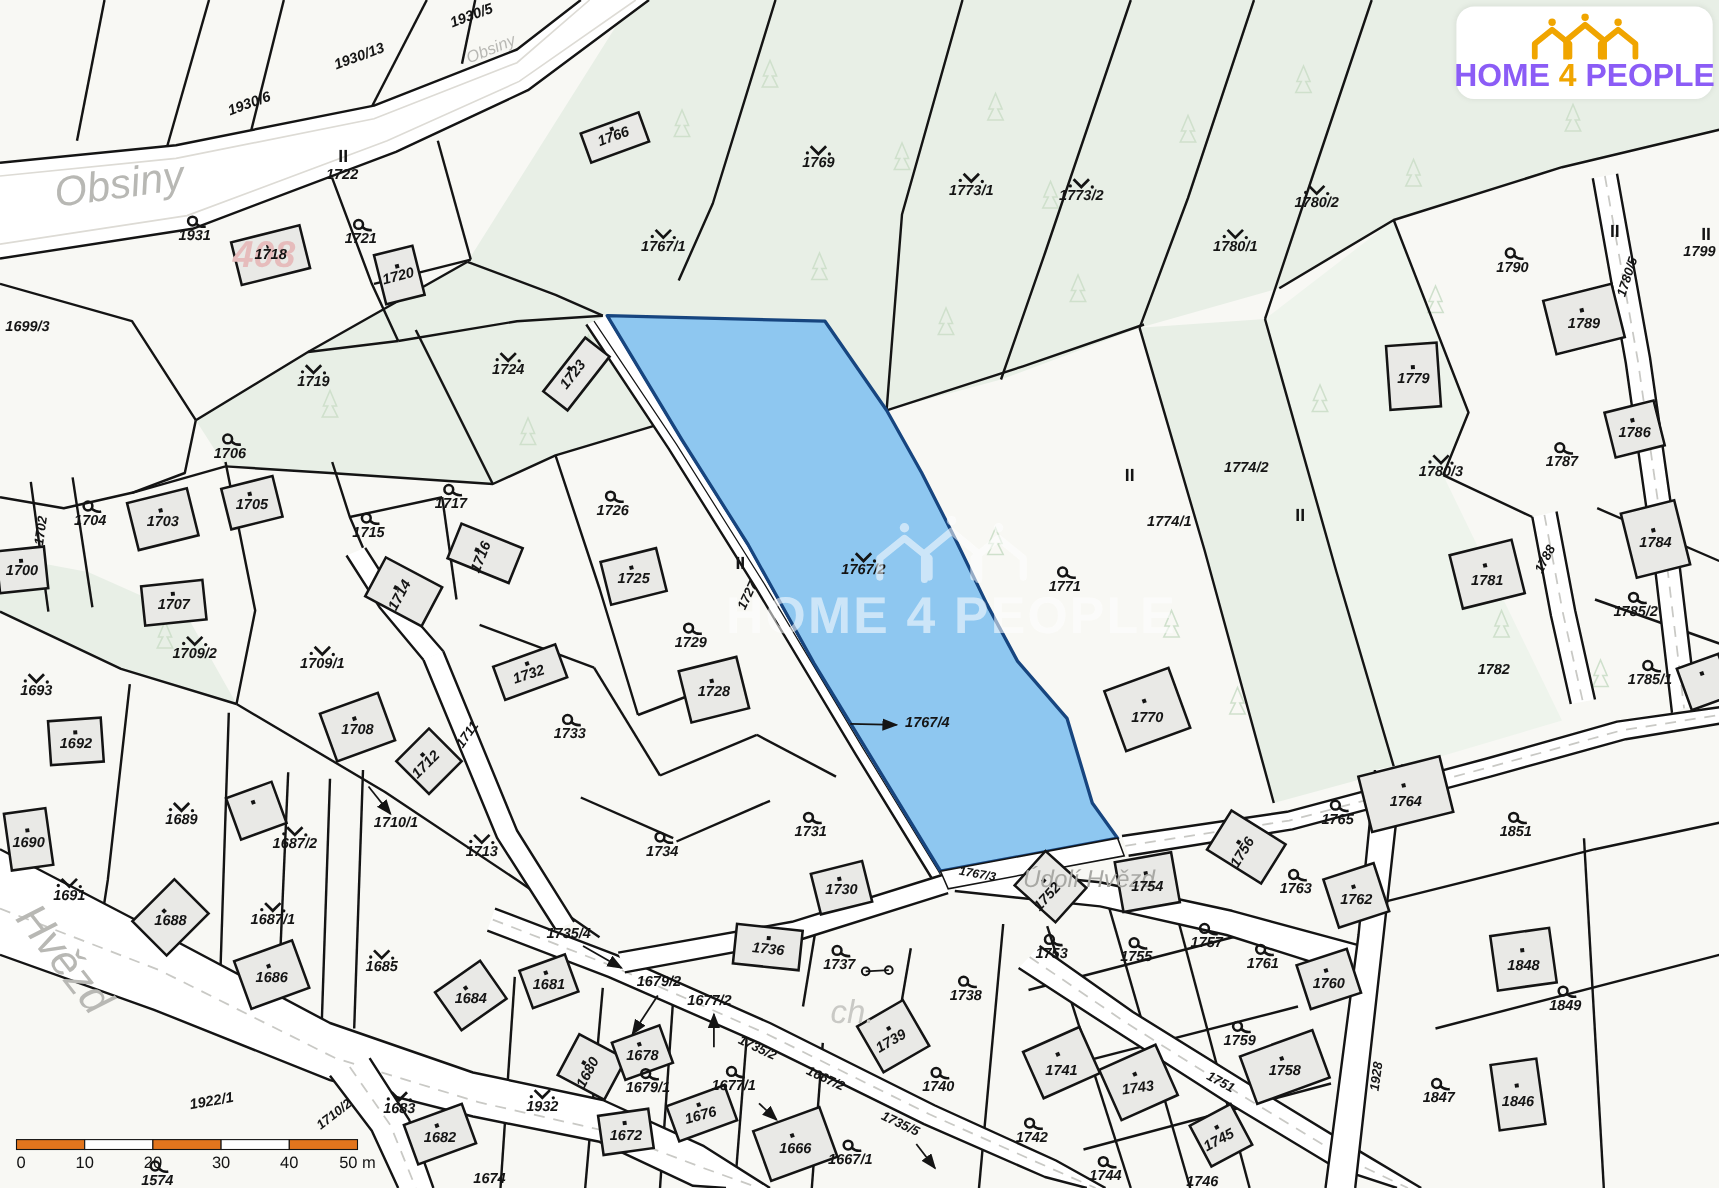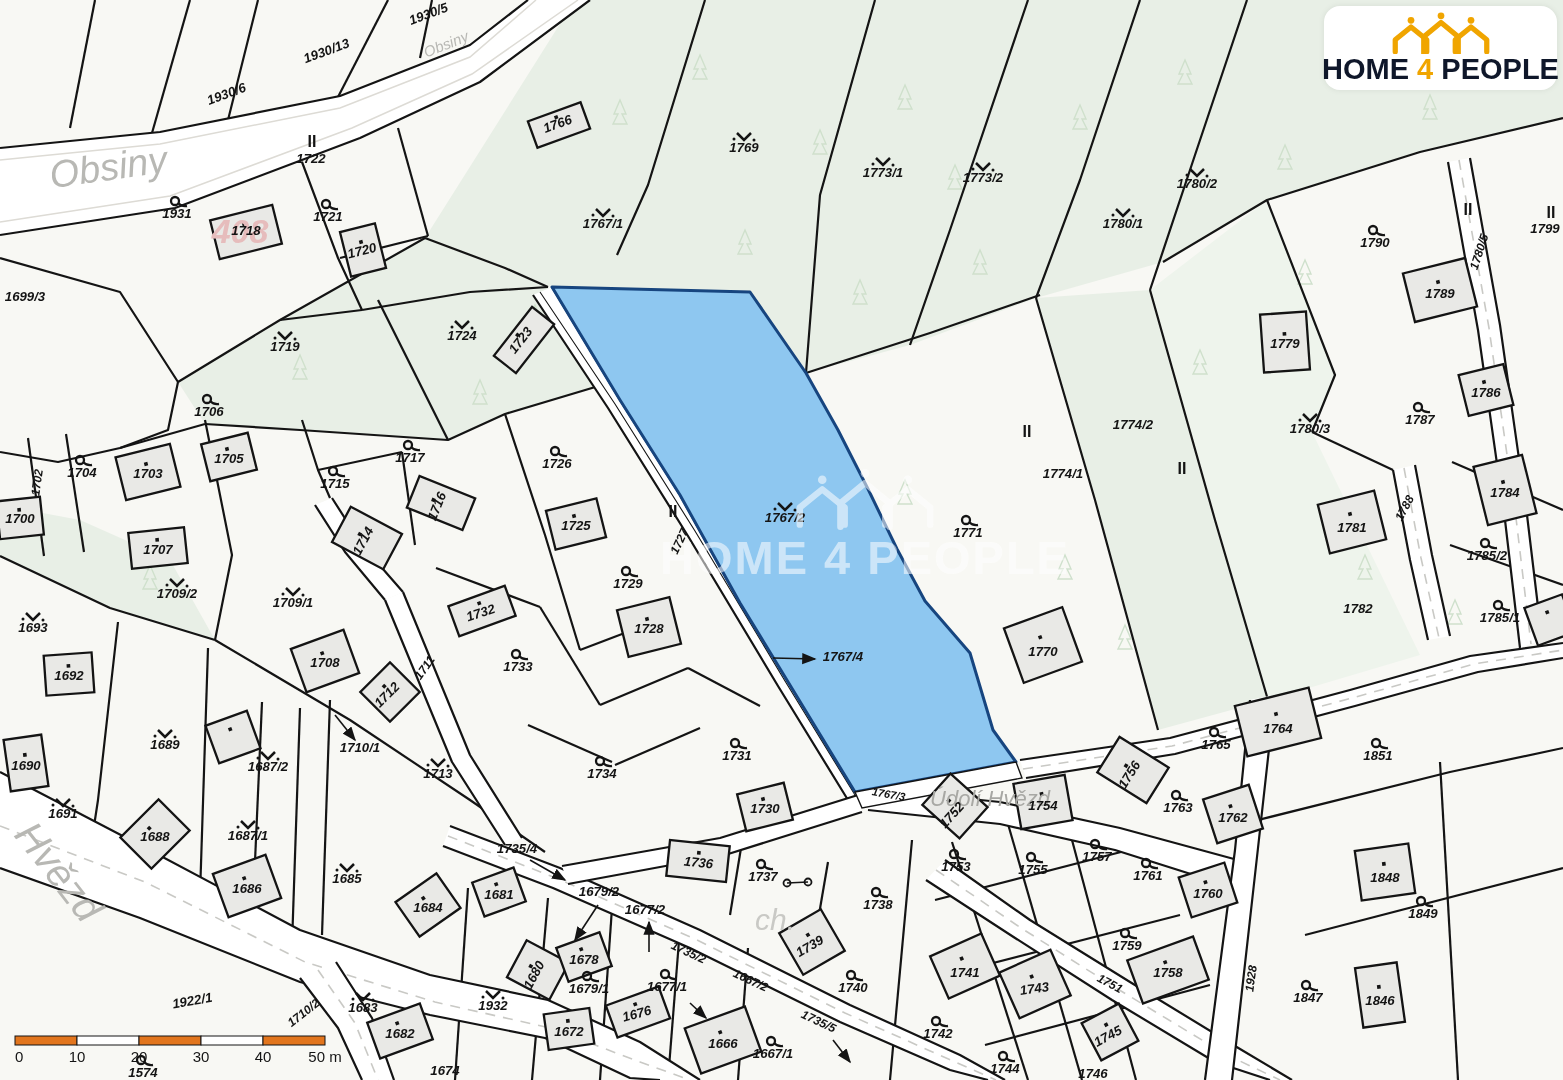--- a/index.html
+++ b/index.html
@@ -3,21 +3,21 @@
 <meta charset="utf-8">
 <style>
   html,body{margin:0;padding:0;background:#fff;}
   .stage{position:relative;width:1563px;height:1080px;overflow:hidden;
          font-family:"Liberation Sans",sans-serif;background:#f8f8f4;}
   svg text{user-select:none;}
   .logo{position:absolute;left:1324px;top:6px;width:233px;height:84px;background:#fff;
         border-radius:16px;display:flex;flex-direction:column;align-items:center;
         justify-content:center;gap:1px;box-shadow:0 0 6px rgba(0,0,0,0.08);}
   .logo-text{font-size:29px;font-weight:bold;letter-spacing:0px;line-height:1;white-space:nowrap;}
-  .logo-text .red{color:#0f172a;}
+  .logo-text .red{color:#8b5cf6;}
   .logo-text .yellow{color:#f0a500;}
   .watermark{position:absolute;left:600px;top:468px;width:530px;text-align:center;
              pointer-events:none;opacity:0.55;}
   .watermark .wm-text{font-size:47px;font-weight:bold;color:#ffffff;letter-spacing:2px;
                       white-space:nowrap;line-height:1;}
 </style>
 </head>
 <body>
 
 <div class="stage">

